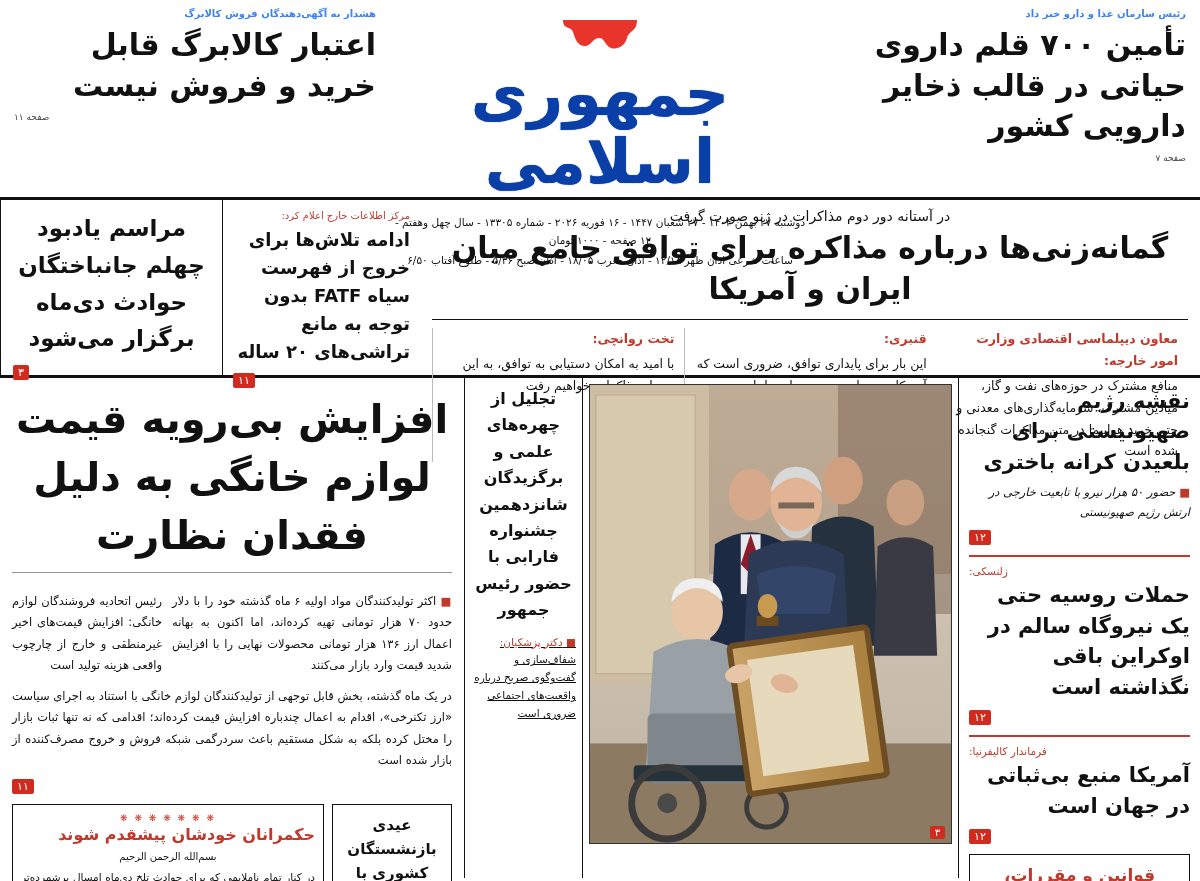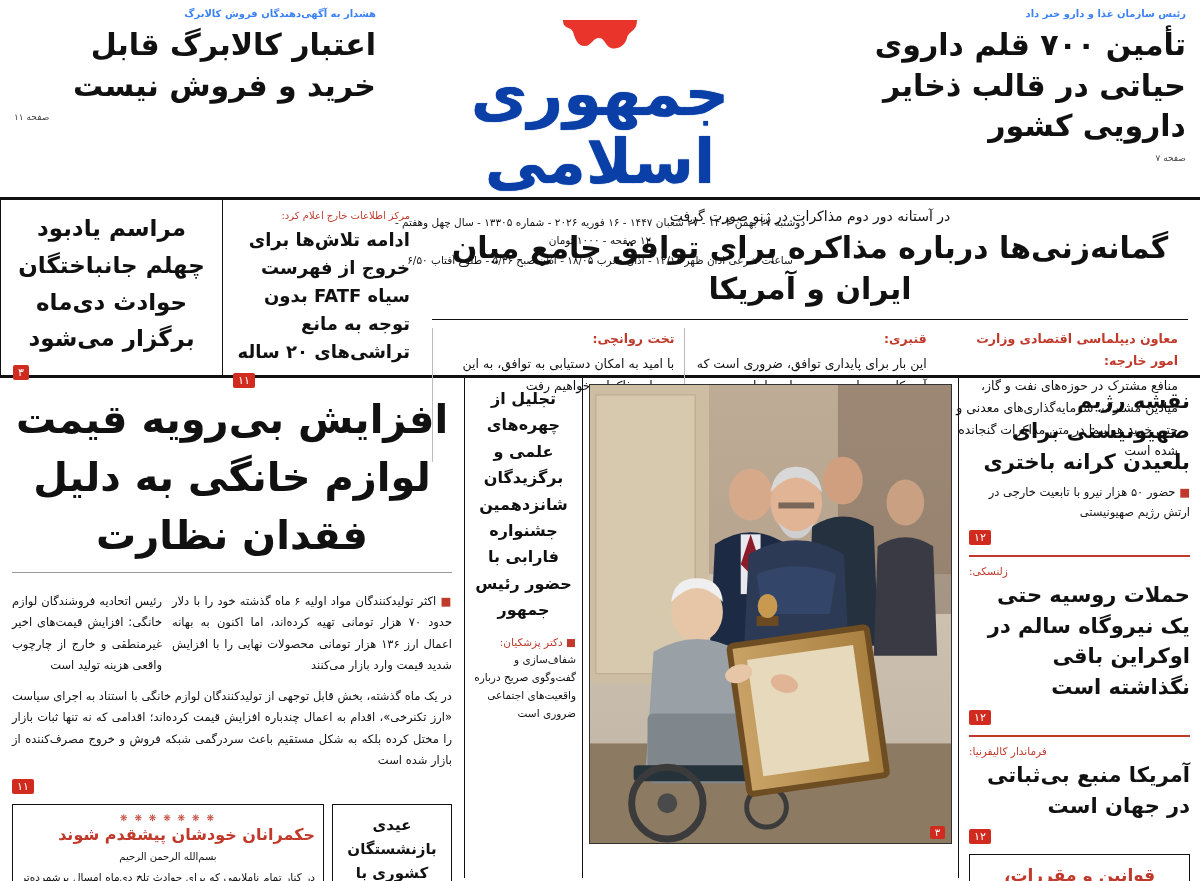--- a/index.html
+++ b/index.html
@@ -64,38 +64,38 @@
 
   
   .body { display:flex; height:500px; }
   .col-r { flex:0 0 242px; border-left:1px solid #111; padding:8px 10px; }
   .col-photo { flex:0 0 376px; border-left:1px solid #111; padding:6px; position:relative; }
   .col-cap { flex:0 0 118px; border-left:1px solid #111; padding:8px 6px; }
   .col-l { flex:1 1 auto; padding:12px 12px; }
 
   .r-item { margin-bottom:10px; }
   .r-title { font-size:21px; font-weight:bold; line-height:1.45; text-align:right; }
-  .r-sub { font-size:11.5px; line-height:1.7; margin-top:6px; }
+  .r-sub { font-size:11.5px; line-height:1.7; margin-top:6px;font-style:italic; }
   .r-label { font-size:10.5px; color:#c0392b; text-align:left; margin-bottom:3px; }
   .hr-red { height:2px; background:#c0392b; margin:8px 0; }
   .badge-row { text-align:left; }
 
   .boxed {
     border:1px solid #111; padding:8px; margin-top:8px;
   }
   .boxed .bx-title { font-size:17px; font-weight:bold; color:#c0392b; line-height:1.5; text-align:center; }
 
   .photo {
     width:100%; height:460px; border:1px solid #333; position:relative; overflow:hidden;
     background:#cfc3b2;
   }
   .ph-badge { position:absolute; bottom:4px; right:6px; background:#d12b1f; color:#fff; font-size:10px; padding:1px 5px; border-radius:2px; }
 
   .cap-title { font-size:16px; font-weight:bold; line-height:1.65; text-align:center; }
-  .cap-note { font-size:10.5px; line-height:1.7; margin-top:10px; }
+  .cap-note { font-size:10.5px; line-height:1.7; margin-top:10px;text-decoration:underline; }
   .cap-note .cn-label { color:#c0392b; }
 
   .l-title { font-size:40px; font-weight:bold; line-height:1.45; text-align:center; }
   .l-para { font-size:11.5px; line-height:1.85; margin-top:10px; text-align:justify; }
   .l-rule { height:1px; background:#999; margin:8px 0; }
 
   .bottom-row { display:flex; gap:8px; margin-top:10px; }
   .bb { border:1px solid #111; padding:8px; }
   .bb1 { flex:0 0 120px; text-align:center; }
   .bb1 .t { font-size:15px; font-weight:bold; line-height:1.6; }

